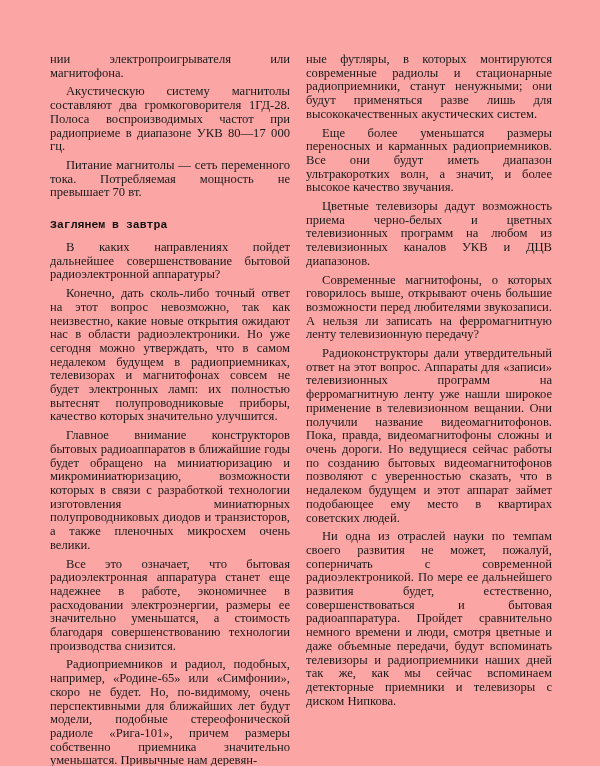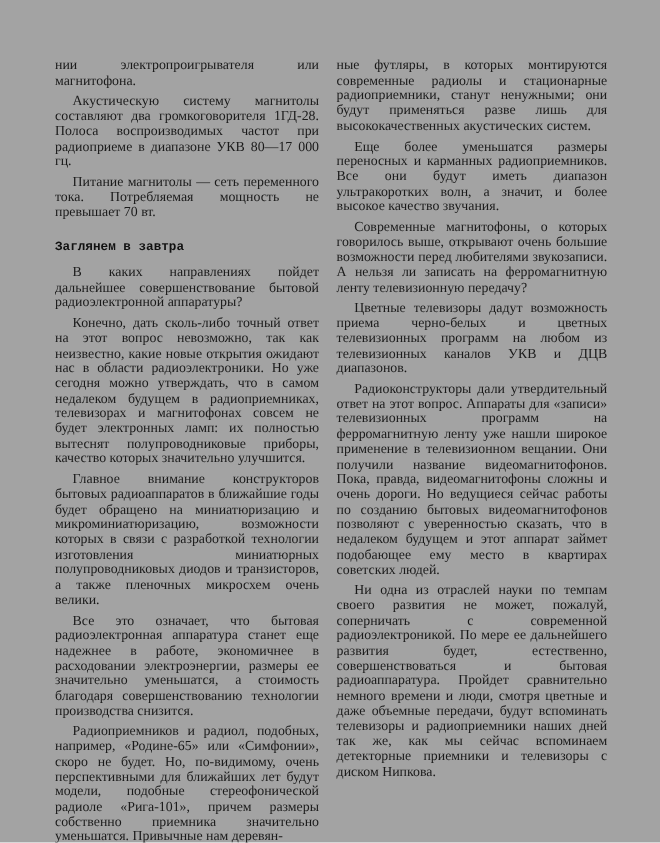--- a/index.html
+++ b/index.html
@@ -1,19 +1,19 @@
 <!DOCTYPE html>
 <html><head>
 <meta charset="utf-8">
 <style>
   html, body { margin: 0; padding: 0; background: #ffffff; }
   body { width: 600px; height: 766px; position: relative; overflow: hidden; }
   .page {
     position: absolute; left: 0; top: 0; width: 600px; height: 766px;
-    background: #a3a3a3; color: #1a1a1a;
+    background: #fca5a5; color: #1a1a1a;
     font-family: "Liberation Serif", "DejaVu Serif", serif;
     font-size: 12.6px; line-height: 13.7px;
   }
   .col { position: absolute; top: 53px; }
   .col-left { left: 50px; width: 240px; }
   .col-right { left: 306px; width: 246px; }
   p { margin: 0; text-align: justify; text-indent: 16px; hyphens: manual; }
   p.noindent { text-indent: 0; }
   p.gap { margin-top: 5px; }
   h2 {
@@ -36,19 +36,19 @@
     <p>В каких направлениях пойдет дальнейшее совершенствование бытовой радиоэлектронной аппаратуры?</p>
     <p class="gap">Конечно, дать сколь-либо точный ответ на этот вопрос невозможно, так как неизвестно, какие новые открытия ожидают нас в области радиоэлектроники. Но уже сегодня можно утверждать, что в самом недалеком будущем в радиоприемниках, телевизорах и магнитофонах совсем не будет электронных ламп: их полностью вытеснят полупроводниковые приборы, качество которых значительно улучшится.</p>
     <p class="gap">Главное внимание конструкторов бытовых радиоаппаратов в ближайшие годы будет обращено на миниатюризацию и микроминиатюризацию, возможности которых в связи с разработкой технологии изготовления миниатюрных полупроводниковых диодов и транзисторов, а также пленочных микросхем очень велики.</p>
     <p class="gap">Все это означает, что бытовая радиоэлектронная аппаратура станет еще надежнее в работе, экономичнее в расходовании электроэнергии, размеры ее значительно уменьшатся, а стоимость благодаря совершенствованию технологии производства снизится.</p>
     <p class="gap">Радиоприемников и радиол, подобных, например, «Родине-65» или «Симфонии», скоро не будет. Но, по-видимому, очень перспективными для ближайших лет будут модели, подобные стереофонической радиоле «Рига-101», причем размеры собственно приемника значительно уменьшатся. Привычные нам деревян-</p>
   </div>
 
   <div class="col col-right">
     <p class="noindent">ные футляры, в которых монтируются современные радиолы и стационарные радиоприемники, станут ненужными; они будут применяться разве лишь для высококачественных акустических систем.</p>
     <p class="gap">Еще более уменьшатся размеры переносных и карманных радиоприемников. Все они будут иметь диапазон ультракоротких волн, а значит, и более высокое качество звучания.</p>
+    <p class="gap">Цветные телевизоры дадут возможность приема черно-белых и цветных телевизионных программ на любом из телевизионных каналов УКВ и ДЦВ диапазонов.</p>
     <p class="gap">Современные магнитофоны, о которых говорилось выше, открывают очень большие возможности перед любителями звукозаписи. А нельзя ли записать на ферромагнитную ленту телевизионную передачу?</p>
-    <p class="gap">Цветные телевизоры дадут возможность приема черно-белых и цветных телевизионных программ на любом из телевизионных каналов УКВ и ДЦВ диапазонов.</p>
     <p class="gap">Радиоконструкторы дали утвердительный ответ на этот вопрос. Аппараты для «записи» телевизионных программ на ферромагнитную ленту уже нашли широкое применение в телевизионном вещании. Они получили название видеомагнитофонов. Пока, правда, видеомагнитофоны сложны и очень дороги. Но ведущиеся сейчас работы по созданию бытовых видеомагнитофонов позволяют с уверенностью сказать, что в недалеком будущем и этот аппарат займет подобающее ему место в квартирах советских людей.</p>
     <p class="gap">Ни одна из отраслей науки по темпам своего развития не может, пожалуй, соперничать с современной радиоэлектроникой. По мере ее дальнейшего развития будет, естественно, совершенствоваться и бытовая радиоаппаратура. Пройдет сравнительно немного времени и люди, смотря цветные и даже объемные передачи, будут вспоминать телевизоры и радиоприемники наших дней так же, как мы сейчас вспоминаем детекторные приемники и телевизоры с диском Нипкова.</p>
   </div>
 
 </div>
 
 </body></html>

